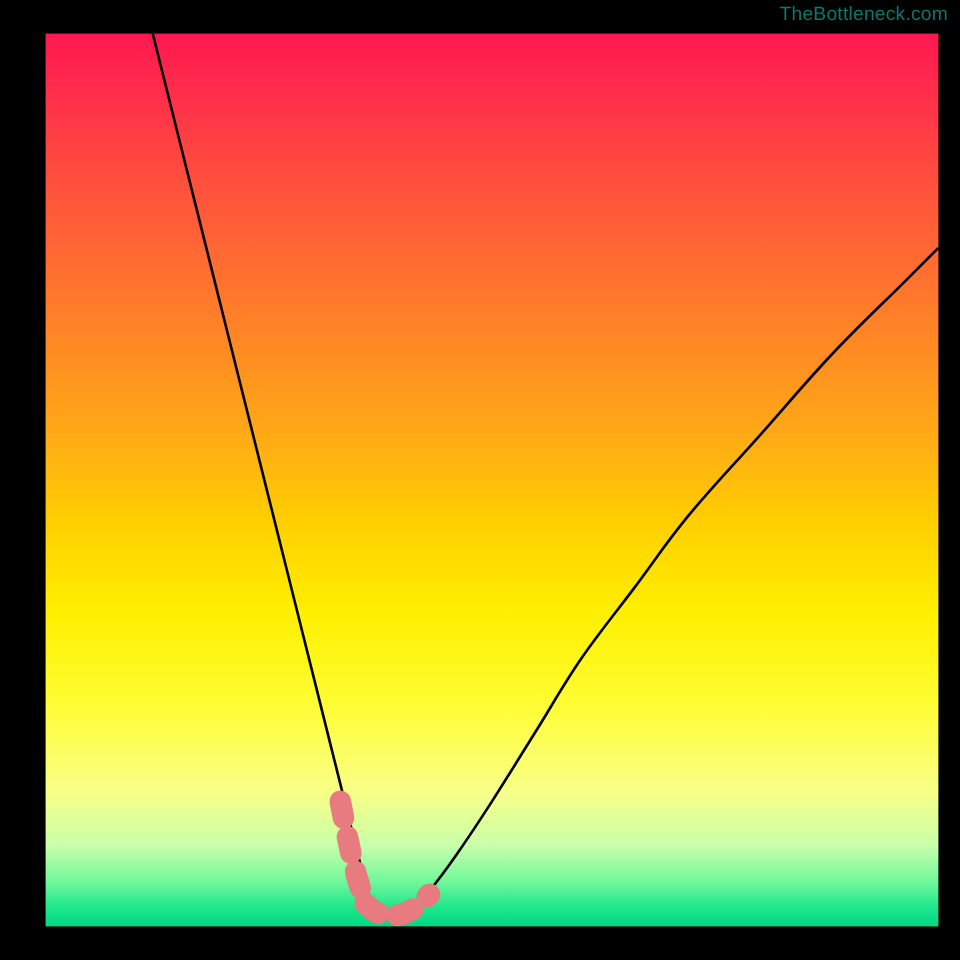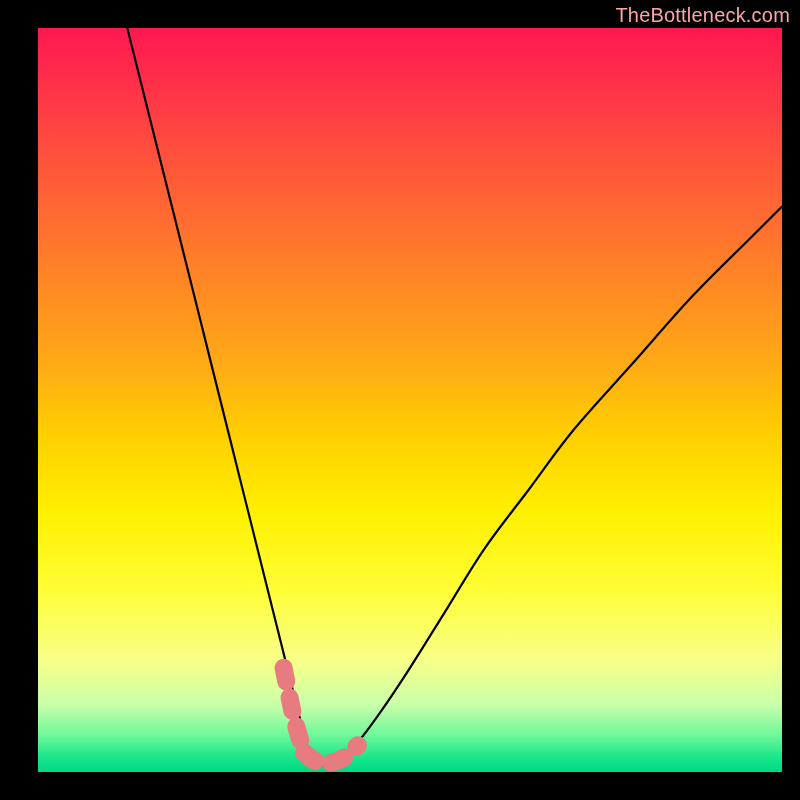--- a/index.html
+++ b/index.html
@@ -8,23 +8,23 @@
     height: 800px;
     background: #000;
     position: relative;
     font-family: Arial, Helvetica, sans-serif;
     overflow: hidden;
   }
   .watermark {
     position: absolute;
     top: 4px;
     right: 10px;
-    font-size: 20px;
+    font-size: 16px;
     font-weight: 400;
-    color: #fca5a5;
+    color: #0f766e;
     z-index: 10;
     letter-spacing: 0.2px;
   }
   .plot-area {
     position: absolute;
     left: 38px;
     top: 28px;
     width: 744px;
     height: 744px;
   }

